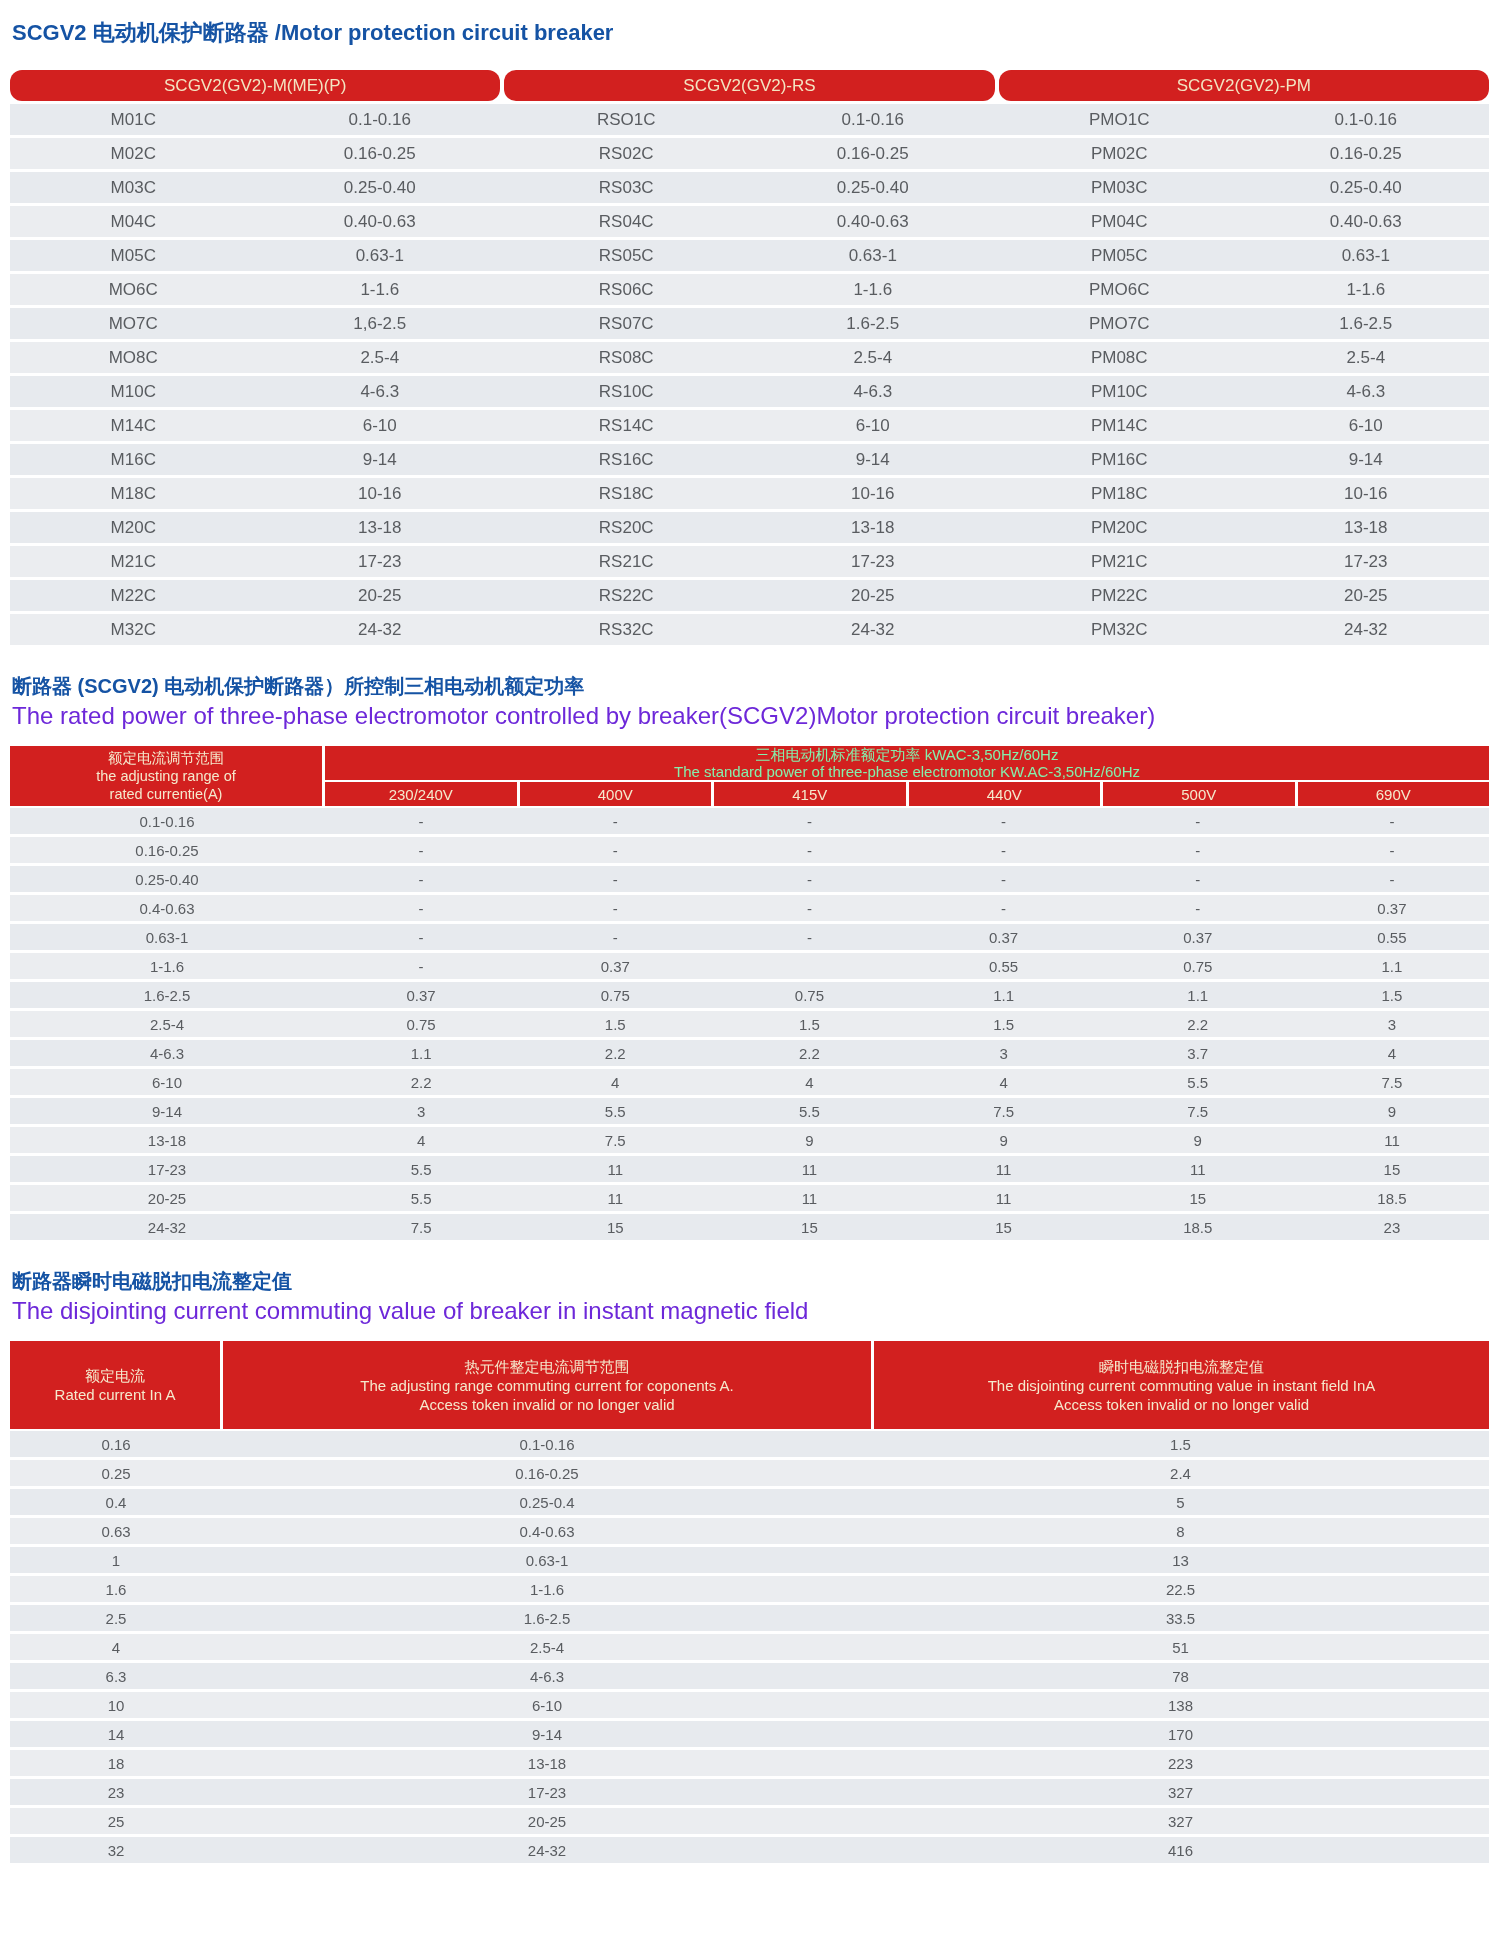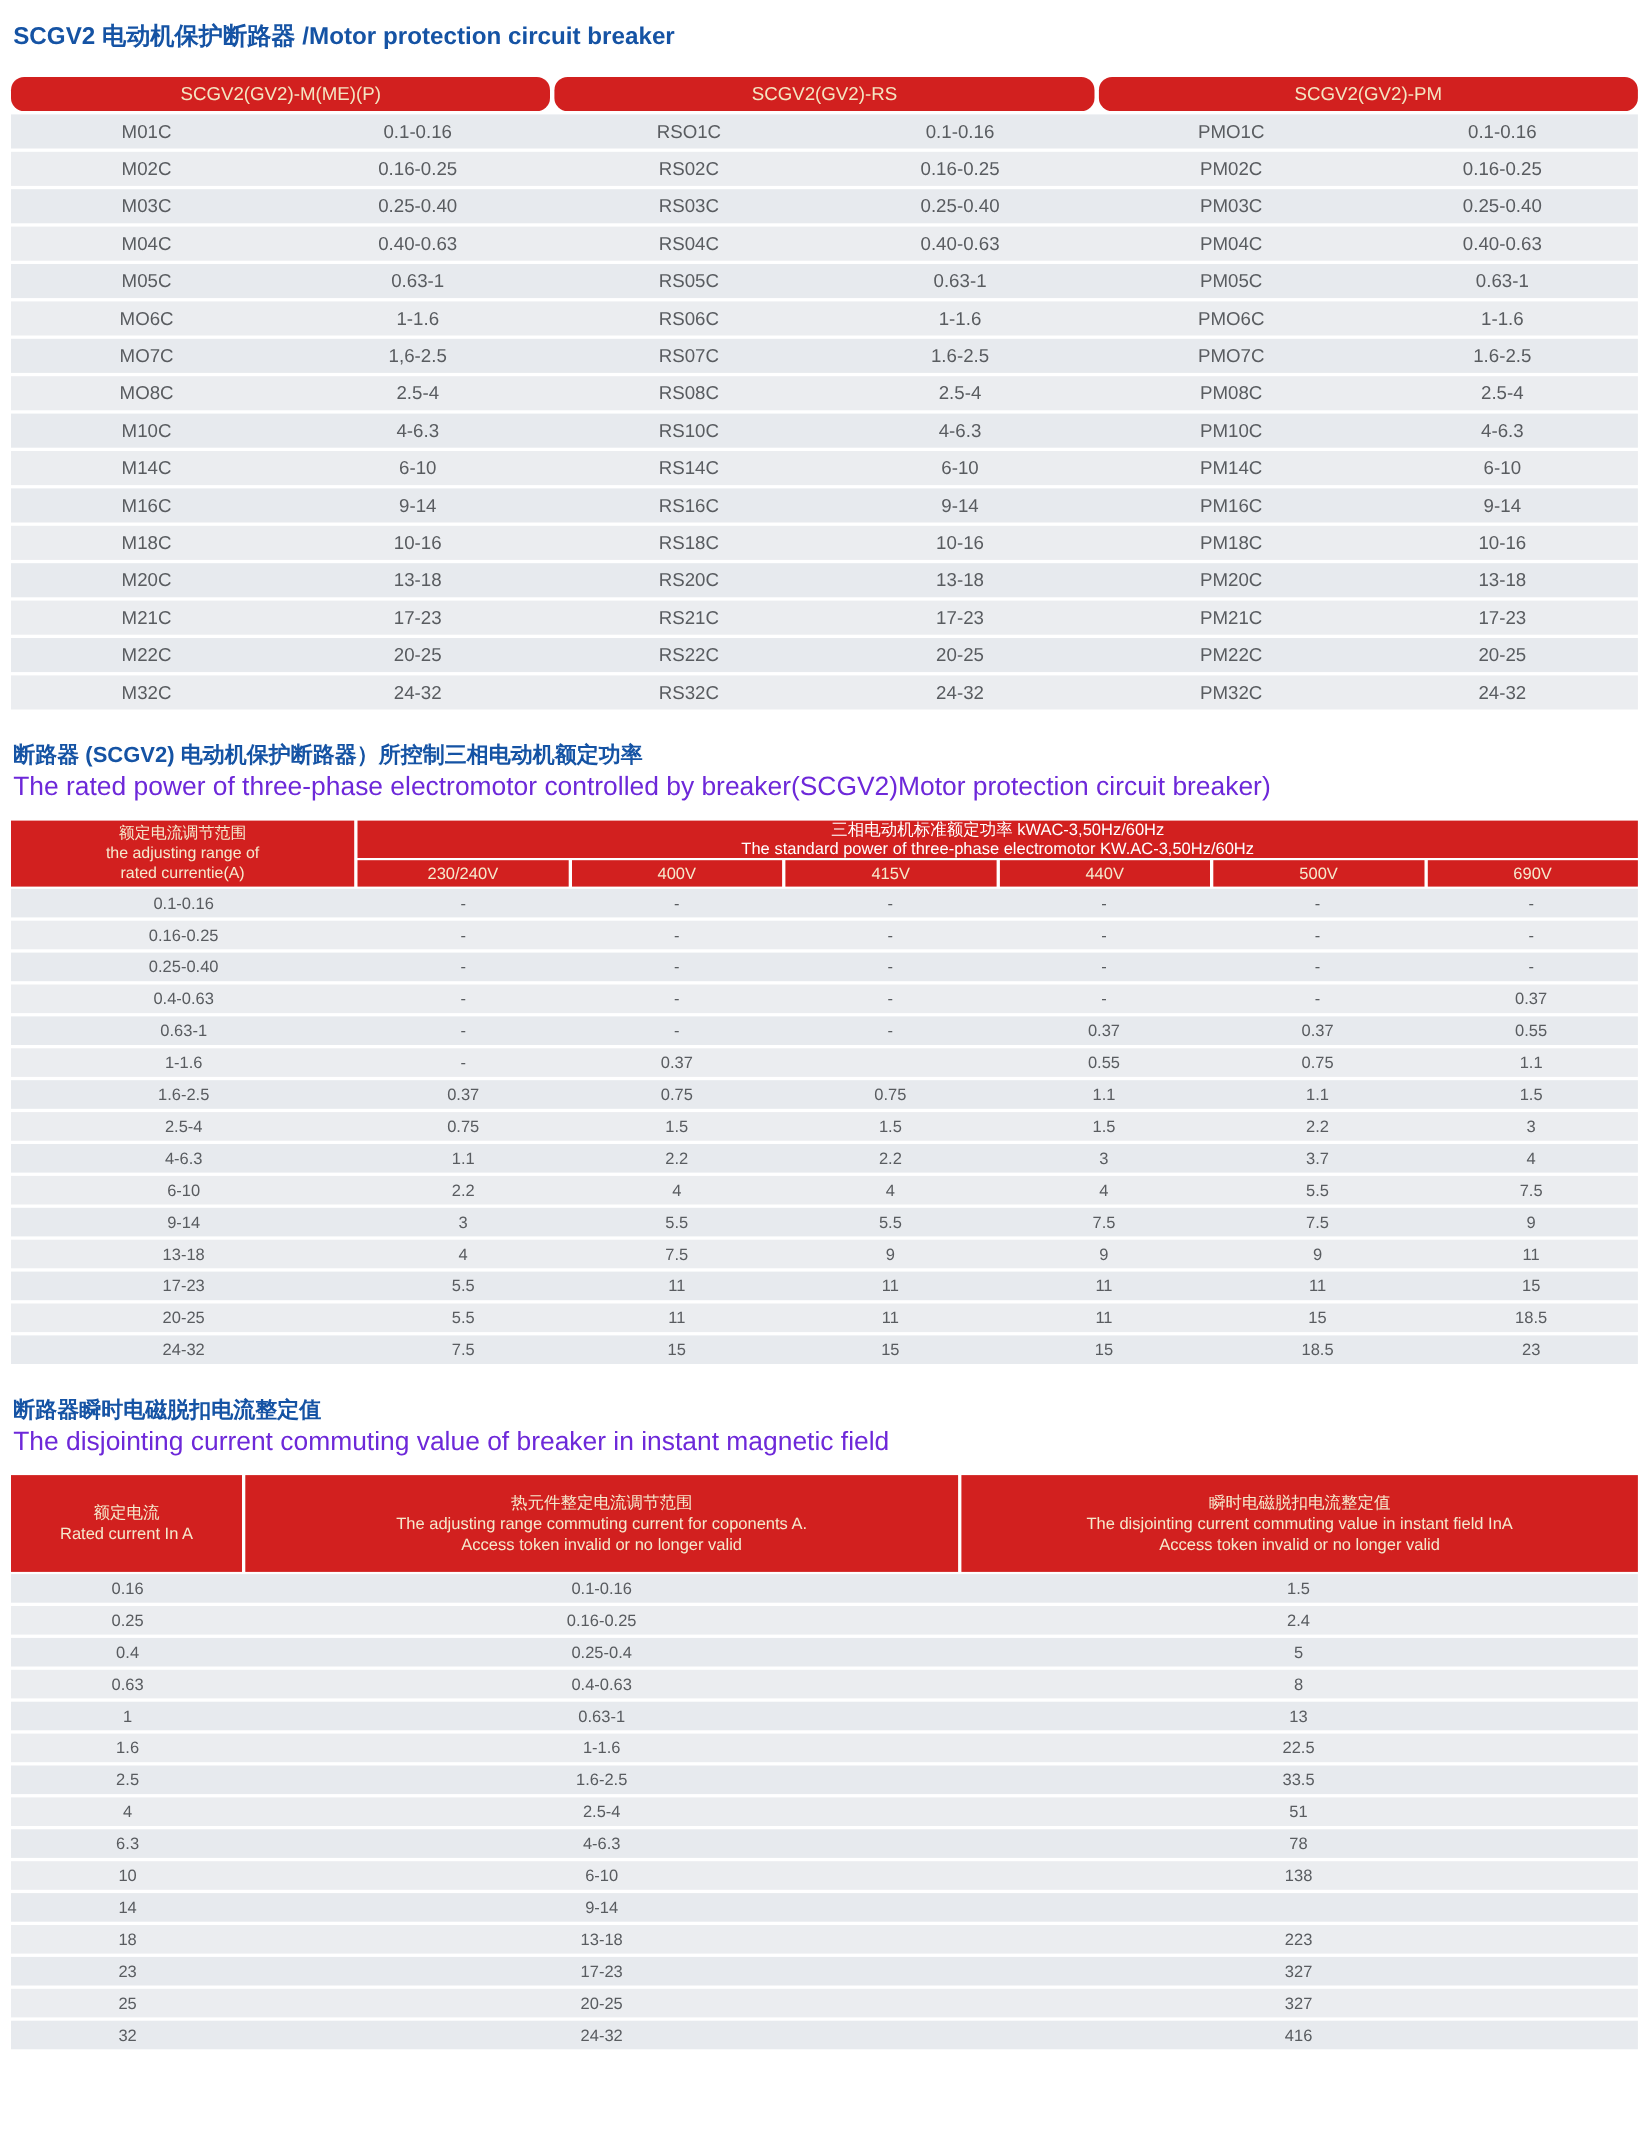--- a/index.html
+++ b/index.html
@@ -21,21 +21,21 @@
   .t1-head .hcell{flex:1;height:31px;background:#d2201f;color:#f3e5c2;font-size:17px;
     display:flex;align-items:center;justify-content:center;border-radius:12px;}
   .t1 .trow{height:31px;}
   .t1 .tcell{flex:1;font-size:17px;}
 
   
   .t2-head{display:flex;gap:3px;margin-bottom:2px;height:60px;border-radius:17px;}
   .t2-corner{width:312px;background:#d2201f;color:#f5e9cd;display:flex;flex-direction:column;
     align-items:center;justify-content:center;font-size:14.5px;line-height:18px;text-align:center;}
   .t2-right{flex:1;display:flex;flex-direction:column;gap:2px;}
-  .t2-span{background:#d2201f;color:#ffffff;flex:1;display:flex;flex-direction:column;
+  .t2-span{background:#d2201f;color:#86efac;flex:1;display:flex;flex-direction:column;
     align-items:center;justify-content:center;font-size:15px;line-height:17px;text-align:center;}
   .t2-vrow{display:flex;gap:3px;height:24px;}
   .t2-vrow .vcell{flex:1;background:#d2201f;color:#f5e9cd;font-size:15px;
     display:flex;align-items:center;justify-content:center;}
   .t2 .trow{height:26px;}
   .t2 .tcell{flex:1;font-size:15px;}
   .t2 .tcell:first-child{flex:none;width:314px;}
 
   
   .t3-head{display:flex;gap:3px;margin-bottom:2px;height:88px;}
@@ -426,20 +426,21 @@
           <div class="tcell">78</div>
         </div>
         <div class="trow">
           <div class="tcell">10</div>
           <div class="tcell">6-10</div>
           <div class="tcell">138</div>
         </div>
         <div class="trow">
           <div class="tcell">14</div>
           <div class="tcell">9-14</div>
+          <div class="tcell">170</div>
         </div>
         <div class="trow">
           <div class="tcell">18</div>
           <div class="tcell">13-18</div>
           <div class="tcell">223</div>
         </div>
         <div class="trow">
           <div class="tcell">23</div>
           <div class="tcell">17-23</div>
           <div class="tcell">327</div>

